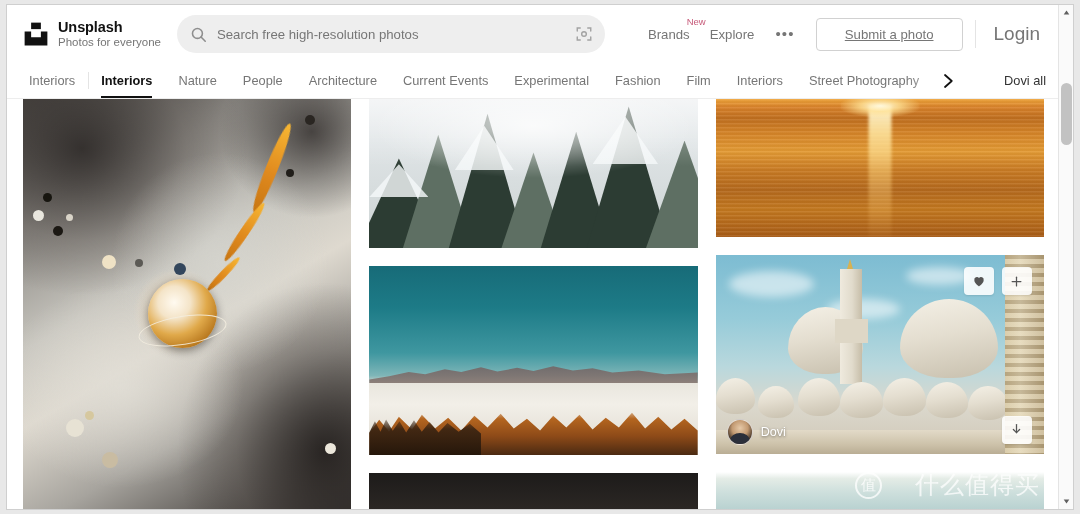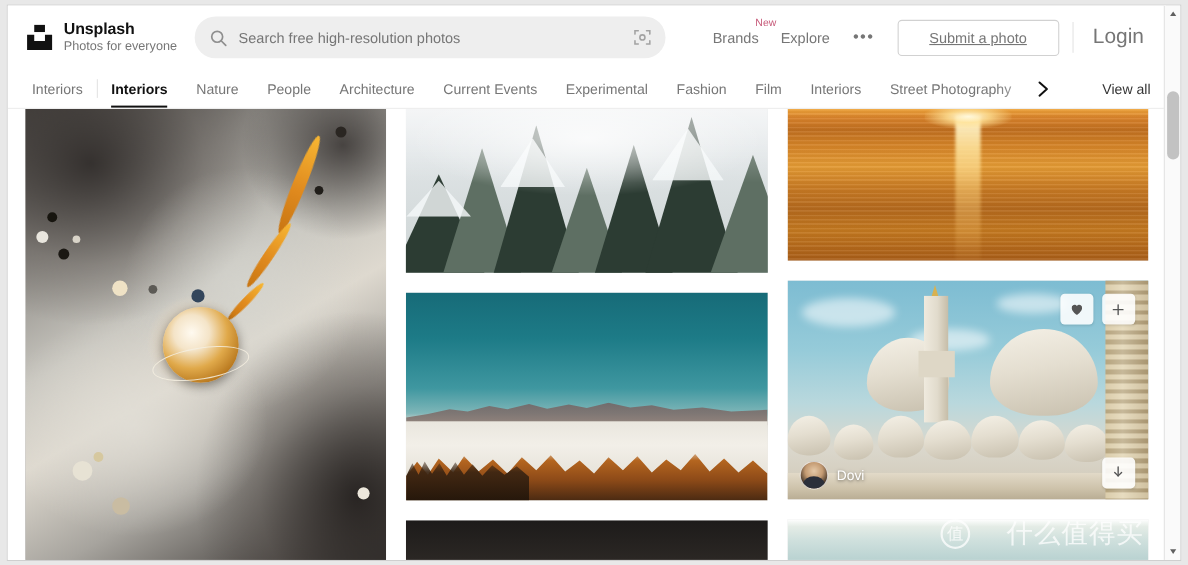--- a/index.html
+++ b/index.html
@@ -542,21 +542,21 @@
         <a class="cat">Film</a>
         <a class="cat">Interiors</a>
         <a class="cat">Street Photography</a>
 
         <div class="catnav-fade"></div>
         <div class="scroll-arrow">
           <svg viewBox="0 0 24 24" width="18" height="18" fill="none" stroke="#111" stroke-width="2.4">
             <polyline points="8,4 17,12 8,20" stroke-linecap="round" stroke-linejoin="round"></polyline>
           </svg>
         </div>
-        <a class="viewall">View all</a>
+        <a class="viewall">Dovi all</a>
       </div>
 
       <div class="grid">
 
         <div class="col">
           <div class="card" style="height:420px">
             <div class="art art-abstract">
               <div class="gold-streak g1"></div>
               <div class="gold-streak g2"></div>
               <div class="gold-streak g3"></div>

